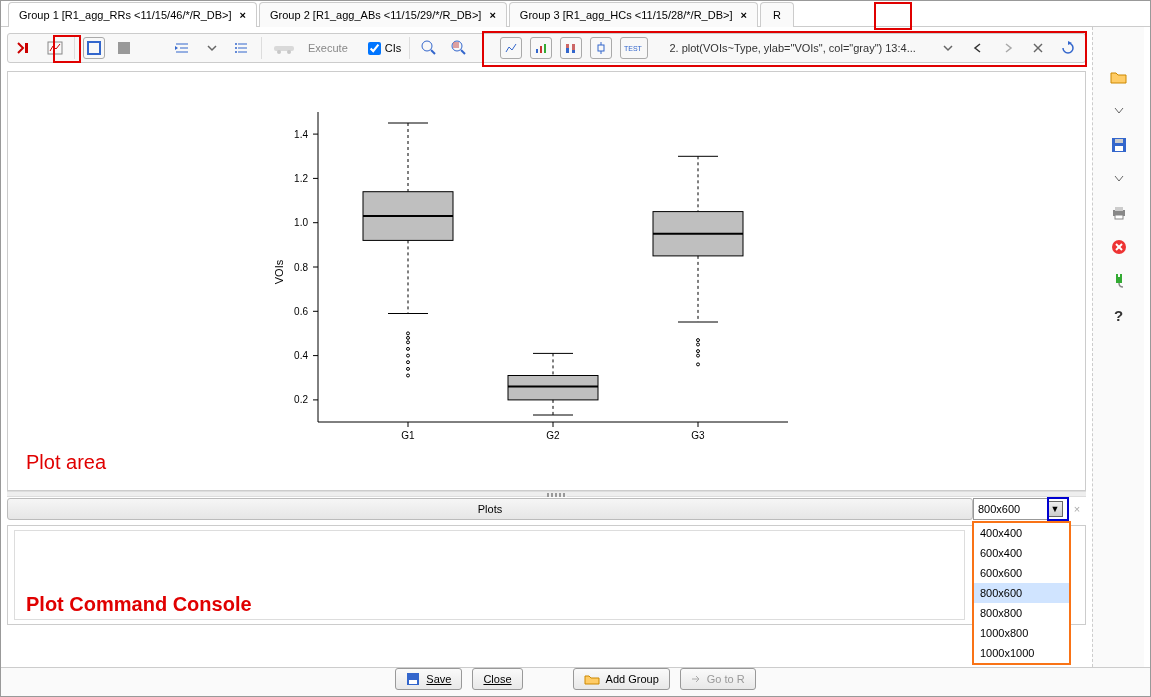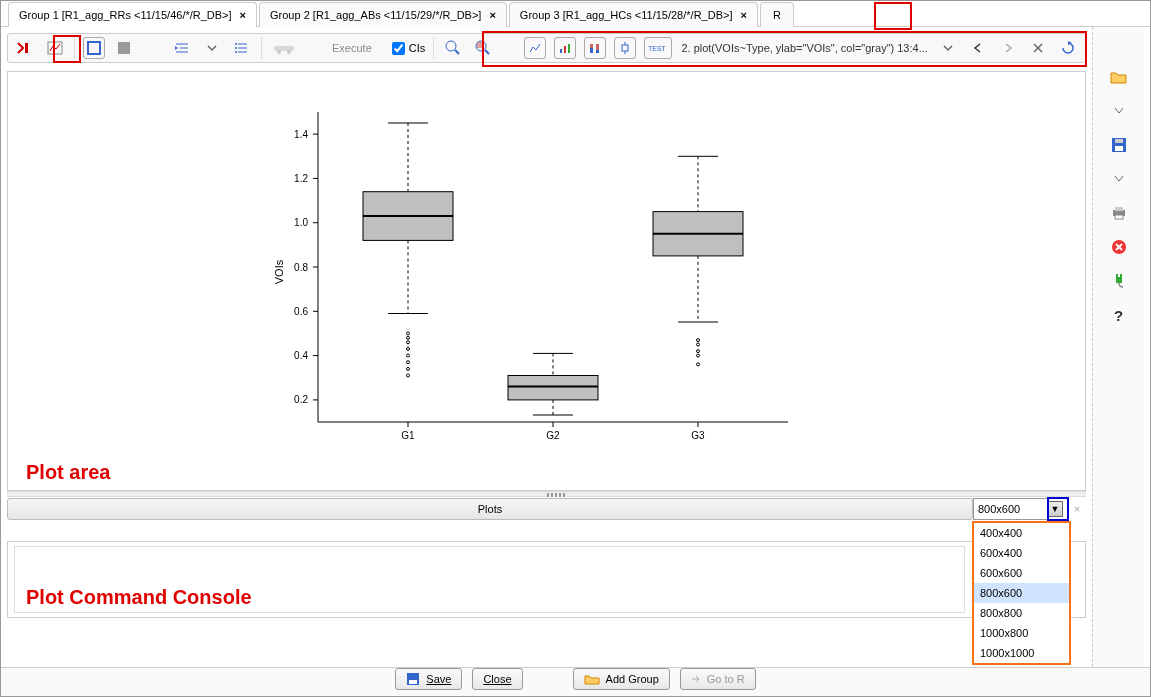--- a/index.html
+++ b/index.html
@@ -92,21 +92,21 @@
     height: 22px;
     display: flex;
     align-items: center;
     justify-content: center;
     border: 1px solid transparent;
     border-radius: 3px;
     background: transparent;
   }
   .tb-btn.boxed { border: 1px solid #aaa; }
   .tb-sep { width: 1px; height: 22px; background: #ddd; }
-  .tb-label { color: #888; margin-left: 24px; }
+  .tb-label { color: #888; }
   .cis-check { display: flex; align-items: center; gap: 4px; margin-left: 12px; }
   .cis-check input { margin: 0; }
   .tb-red-small {
     position: absolute;
     border: 2px solid #e00000;
     left: 45px;
     top: 1px;
     width: 28px;
     height: 28px;
     pointer-events: none;
@@ -135,24 +135,24 @@
     position: relative;
   }
   .plot-svg {
     position: absolute;
     left: 260px;
     top: 20px;
   }
   .plot-area-label {
     position: absolute;
     left: 18px;
-    bottom: 6px;
+    bottom: 16px;
     color: #e00000;
     font-size: 20px;
-    font-weight: bold;
+    font-weight: normal;
   }
   .splitter {
     height: 6px;
     background: #eee;
     border-top: 1px solid #ddd;
     border-bottom: 1px solid #ddd;
     position: relative;
   }
   .splitter::after {
     content: "";
@@ -223,23 +223,23 @@
     padding: 2px 6px;
     line-height: 16px;
   }
   .dropdown div.selected {
     background: #d0e4ff;
   }
   .x-btn {
     width: 18px; height: 18px; color: #aaa; display:flex;align-items:center;justify-content:center;
   }
   .console-panel {
-    margin-top: 20px;
+    margin-top: 4px;
     border: 1px solid #ccc;
-    height: 77px;
+    height: 100px;
     position: relative;
     background: #fff;
   }
   .console-inner {
     position: absolute;
     left: 6px;
     top: 4px;
     right: 120px;
     bottom: 4px;
     border: 1px solid #ddd;

